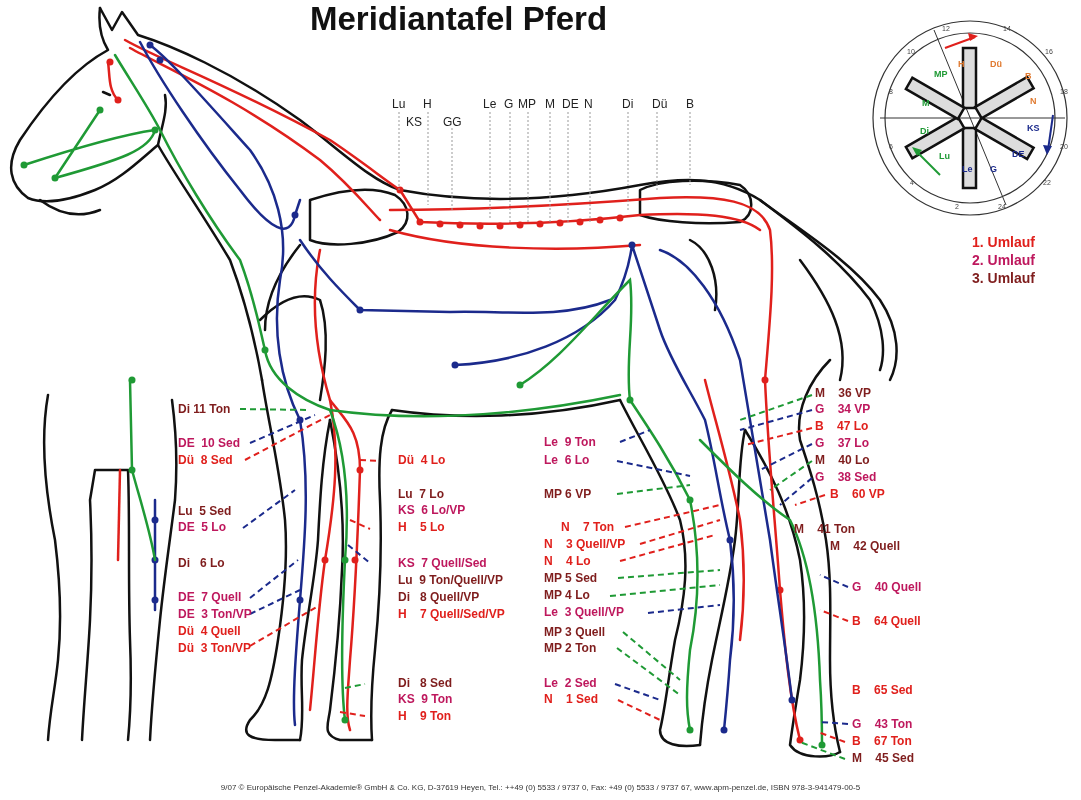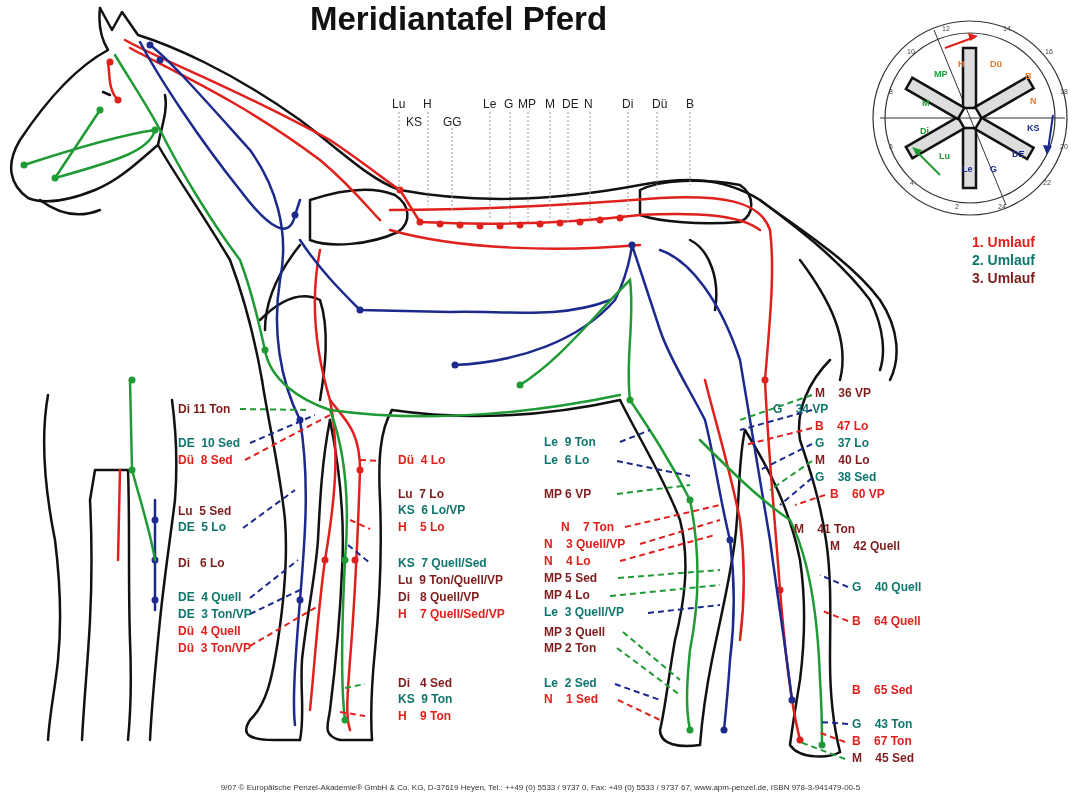--- a/index.html
+++ b/index.html
@@ -1,20 +1,20 @@
 <!DOCTYPE html>
 <html><head>
 <meta charset="utf-8">
 <style>
   html,body{margin:0;padding:0;background:#ffffff;}
   body{width:1081px;height:800px;position:relative;overflow:hidden;font-family:"Liberation Sans",sans-serif;}
   .title{position:absolute;left:310px;top:0px;font-size:33px;font-weight:bold;color:#111;letter-spacing:0px;}
   #art{position:absolute;left:0;top:0;width:1081px;height:800px;}
   .lbl{position:absolute;font-size:12px;font-weight:bold;white-space:pre;line-height:13px;}
-  .red{color:#e0201c;} .blue{color:#0f766e;} .green{color:#7f1d1d;}
+  .red{color:#e0201c;} .blue{color:#be185d;} .green{color:#7f1d1d;}
   .mer{position:absolute;font-size:12px;color:#222;font-weight:normal;}
   .legend{position:absolute;left:972px;top:233px;font-size:14px;font-weight:bold;line-height:18px;}
   .footer{position:absolute;left:0;width:1081px;top:783px;text-align:center;font-size:8px;color:#333;}
 </style>
 </head>
 <body>
 
 <svg id="art" viewBox="0 0 1081 800" xmlns="http://www.w3.org/2000/svg">
 
   <g fill="none" stroke="#111" stroke-width="2.5" stroke-linejoin="round" stroke-linecap="round">
@@ -268,36 +268,36 @@
   <div class="green">3. Umlauf</div>
 </div>
 
 <div>
   <span class="lbl green" style="left:178px;top:403px">Di 11 Ton</span>
   <span class="lbl blue" style="left:178px;top:437px">DE  10 Sed</span>
   <span class="lbl red" style="left:178px;top:454px">Dü  8 Sed</span>
   <span class="lbl green" style="left:178px;top:505px">Lu  5 Sed</span>
   <span class="lbl blue" style="left:178px;top:521px">DE  5 Lo</span>
   <span class="lbl green" style="left:178px;top:557px">Di   6 Lo</span>
-  <span class="lbl blue" style="left:178px;top:591px">DE  4 Quell</span>
+  <span class="lbl blue" style="left:178px;top:591px">DE  7 Quell</span>
   <span class="lbl blue" style="left:178px;top:608px">DE  3 Ton/VP</span>
   <span class="lbl red" style="left:178px;top:625px">Dü  4 Quell</span>
   <span class="lbl red" style="left:178px;top:642px">Dü  3 Ton/VP</span>
 </div>
 
 <div>
   <span class="lbl red" style="left:398px;top:454px">Dü  4 Lo</span>
   <span class="lbl green" style="left:398px;top:488px">Lu  7 Lo</span>
   <span class="lbl blue" style="left:398px;top:504px">KS  6 Lo/VP</span>
   <span class="lbl red" style="left:398px;top:521px">H    5 Lo</span>
   <span class="lbl blue" style="left:398px;top:557px">KS  7 Quell/Sed</span>
   <span class="lbl green" style="left:398px;top:574px">Lu  9 Ton/Quell/VP</span>
   <span class="lbl green" style="left:398px;top:591px">Di   8 Quell/VP</span>
   <span class="lbl red" style="left:398px;top:608px">H    7 Quell/Sed/VP</span>
-  <span class="lbl green" style="left:398px;top:677px">Di   4 Sed</span>
+  <span class="lbl green" style="left:398px;top:677px">Di   8 Sed</span>
   <span class="lbl blue" style="left:398px;top:693px">KS  9 Ton</span>
   <span class="lbl red" style="left:398px;top:710px">H    9 Ton</span>
 </div>
 
 <div>
   <span class="lbl blue" style="left:544px;top:436px">Le  9 Ton</span>
   <span class="lbl blue" style="left:544px;top:454px">Le  6 Lo</span>
   <span class="lbl green" style="left:544px;top:488px">MP 6 VP</span>
   <span class="lbl red" style="left:561px;top:521px">N    7 Ton</span>
   <span class="lbl red" style="left:544px;top:538px">N    3 Quell/VP</span>
@@ -306,21 +306,21 @@
   <span class="lbl green" style="left:544px;top:589px">MP 4 Lo</span>
   <span class="lbl blue" style="left:544px;top:606px">Le  3 Quell/VP</span>
   <span class="lbl green" style="left:544px;top:626px">MP 3 Quell</span>
   <span class="lbl green" style="left:544px;top:642px">MP 2 Ton</span>
   <span class="lbl blue" style="left:544px;top:677px">Le  2 Sed</span>
   <span class="lbl red" style="left:544px;top:693px">N    1 Sed</span>
 </div>
 
 <div>
   <span class="lbl green" style="left:815px;top:387px">M    36 VP</span>
-  <span class="lbl blue" style="left:773px;top:403px">G    34 VP</span>
+  <span class="lbl blue" style="left:815px;top:403px">G    34 VP</span>
   <span class="lbl red" style="left:815px;top:420px">B    47 Lo</span>
   <span class="lbl blue" style="left:815px;top:437px">G    37 Lo</span>
   <span class="lbl green" style="left:815px;top:454px">M    40 Lo</span>
   <span class="lbl blue" style="left:815px;top:471px">G    38 Sed</span>
   <span class="lbl red" style="left:830px;top:488px">B    60 VP</span>
   <span class="lbl green" style="left:794px;top:523px">M    41 Ton</span>
   <span class="lbl green" style="left:830px;top:540px">M    42 Quell</span>
   <span class="lbl blue" style="left:852px;top:581px">G    40 Quell</span>
   <span class="lbl red" style="left:852px;top:615px">B    64 Quell</span>
   <span class="lbl red" style="left:852px;top:684px">B    65 Sed</span>

